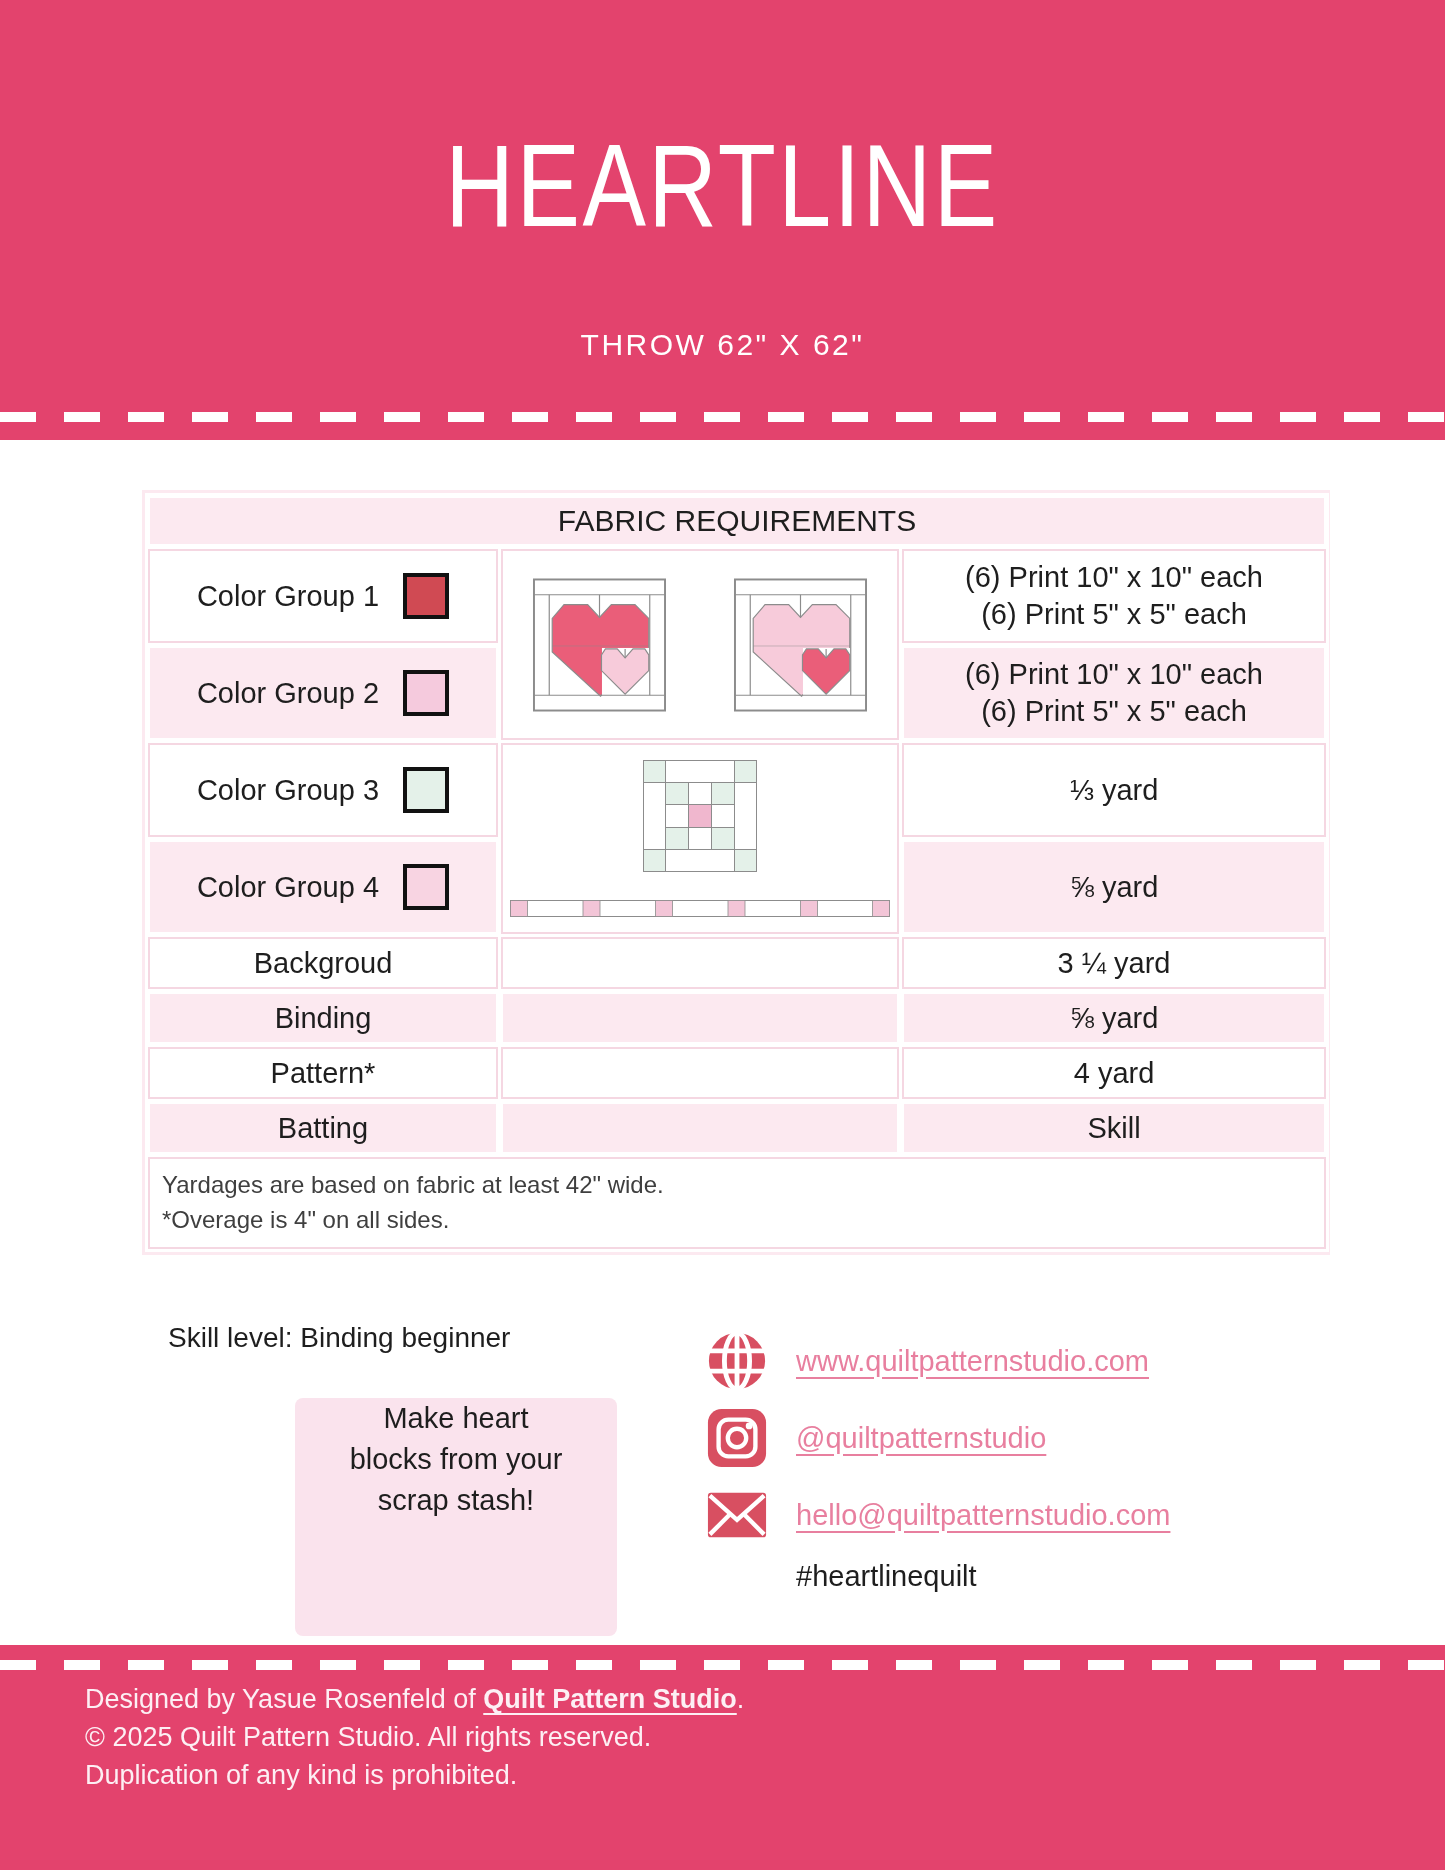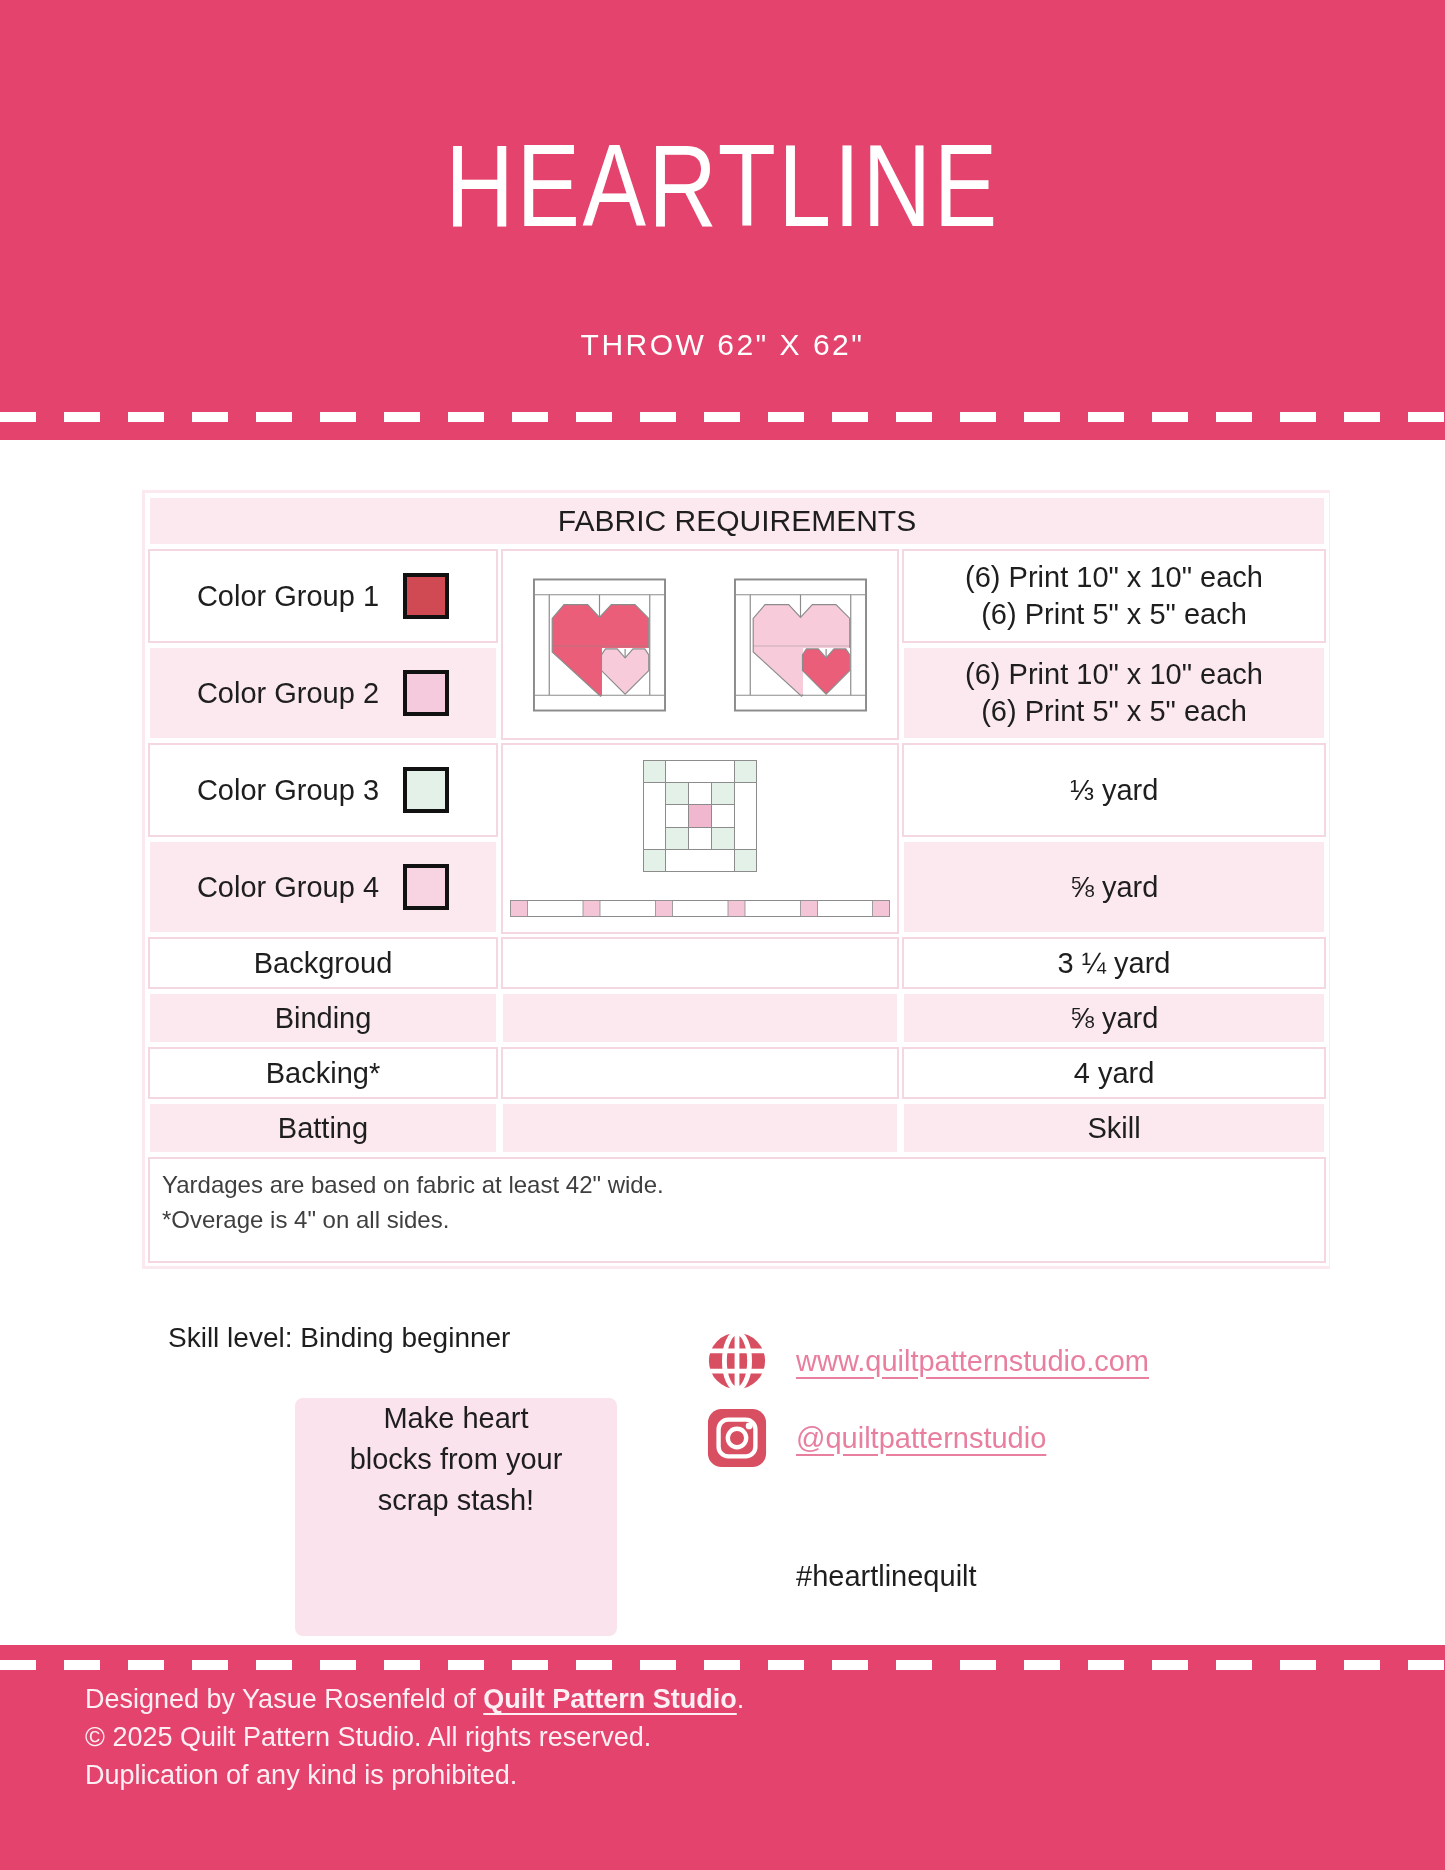--- a/index.html
+++ b/index.html
@@ -32,21 +32,21 @@
   .tbl-wrap { position:absolute; left:142px; top:490px; width:1182px; border:3px solid var(--row_pink); }
   table.fabric { border-collapse:separate; border-spacing:3px; width:100%; table-layout:fixed; background:#ffffff; }
   table.fabric td { font-size:29px; color:var(--ink); text-align:center; vertical-align:middle; }
   tr.t-head td { background:var(--row_pink); border:2px solid #ffffff; height:44px; font-size:30px; }
   tr.r-white td { background:#ffffff; border:2px solid var(--border_pink); }
   tr.r-pink td { background:var(--row_pink); border:2px solid #ffffff; }
   tr.r-big td { height:88px; }
   tr.r-small td { height:46px; }
   tr.t-note td {
     background:#ffffff; border:2px solid var(--border_pink); height:76px;
-    text-align:left; font-size:24px; color:var(--note_ink); padding:6px 0 20px 12px; line-height:1.45;
+    text-align:left; font-size:24px; color:var(--note_ink); padding:6px 0 6px 12px; line-height:1.45;
   }
   .label-flex { display:flex; align-items:center; justify-content:center; gap:24px; }
   .swatch { width:38px; height:38px; border:4px solid #111111; display:inline-block; }
   .yard-two { line-height:37px; }
   .img-flex { display:flex; align-items:center; justify-content:center; gap:64px; }
   .img-stack { display:flex; flex-direction:column; align-items:center; gap:28px; }
 
   
   .skill { position:absolute; left:168px; top:1322px; font-size:28px; color:var(--ink); }
   .bubble {
@@ -223,21 +223,21 @@
         <td><span>3 ¼ yard</span></td>
       </tr>
 
       <tr class="r-pink r-small">
         <td><span>Binding</span></td>
         <td></td>
         <td><span>⅝ yard</span></td>
       </tr>
 
       <tr class="r-white r-small">
-        <td><span>Backing*</span></td>
+        <td><span>Pattern*</span></td>
         <td></td>
         <td><span>4 yard</span></td>
       </tr>
 
       <tr class="r-pink r-small">
         <td><span>Batting</span></td>
         <td></td>
         <td><span>Skill</span></td>
       </tr>
 
@@ -274,20 +274,31 @@
     </div>
     <div class="link-row">
       <svg width="62" height="62" viewBox="0 0 64 64">
         <rect x="2" y="2" width="60" height="60" rx="14" style="fill:var(--icon_red)"></rect>
         <rect x="13" y="13" width="38" height="38" rx="10" fill="none" stroke="#ffffff" stroke-width="4.5"></rect>
         <circle cx="32" cy="32" r="9.5" fill="none" stroke="#ffffff" stroke-width="4.5"></circle>
         <circle cx="44.5" cy="19.5" r="3.5" fill="#ffffff"></circle>
       </svg>
       <a href="#">@quiltpatternstudio</a>
     </div>
+    <div class="link-row">
+      <svg width="62" height="62" viewBox="0 0 64 64">
+        <rect x="2" y="9" width="60" height="46" rx="3" style="fill:var(--icon_red)"></rect>
+        <g stroke="#ffffff" stroke-width="4.5" fill="none">
+          <path d="M4 12 L32 37 L60 12"></path>
+          <path d="M4 52 L24 32"></path>
+            <path d="M60 52 L40 32"></path>
+        </g>
+      </svg>
+      <a href="#">hello@quiltpatternstudio.com</a>
+    </div>
   </div>
 
   <div class="hashtag">#heartlinequilt</div>
 
   <div class="band bottom"></div>
   <div class="dash-line ftr"></div>
   <div class="foot-text">
     <div><span>Designed by Yasue Rosenfeld of </span><a href="#">Quilt Pattern Studio</a><span>.</span></div>
     <div>© 2025 Quilt Pattern Studio. All rights reserved.</div>
     <div>Duplication of any kind is prohibited.</div>

